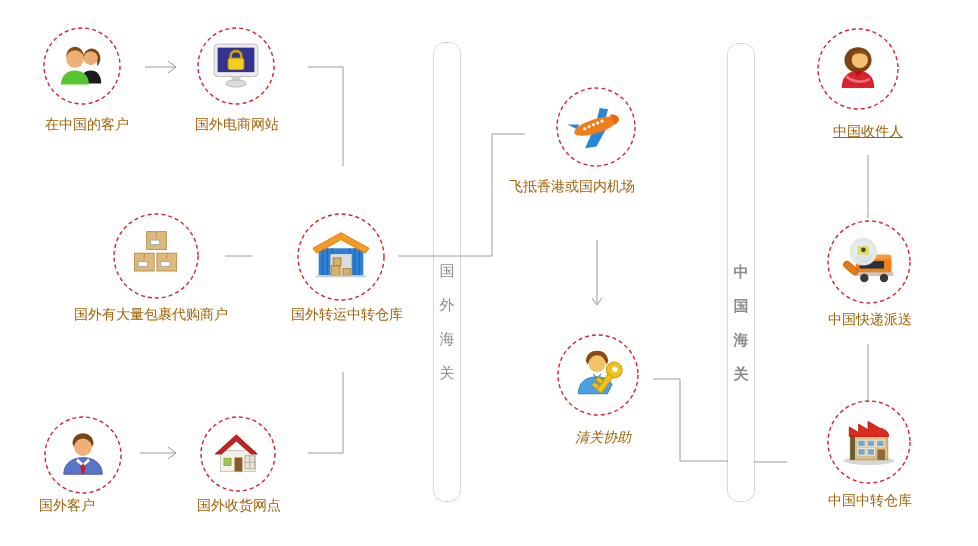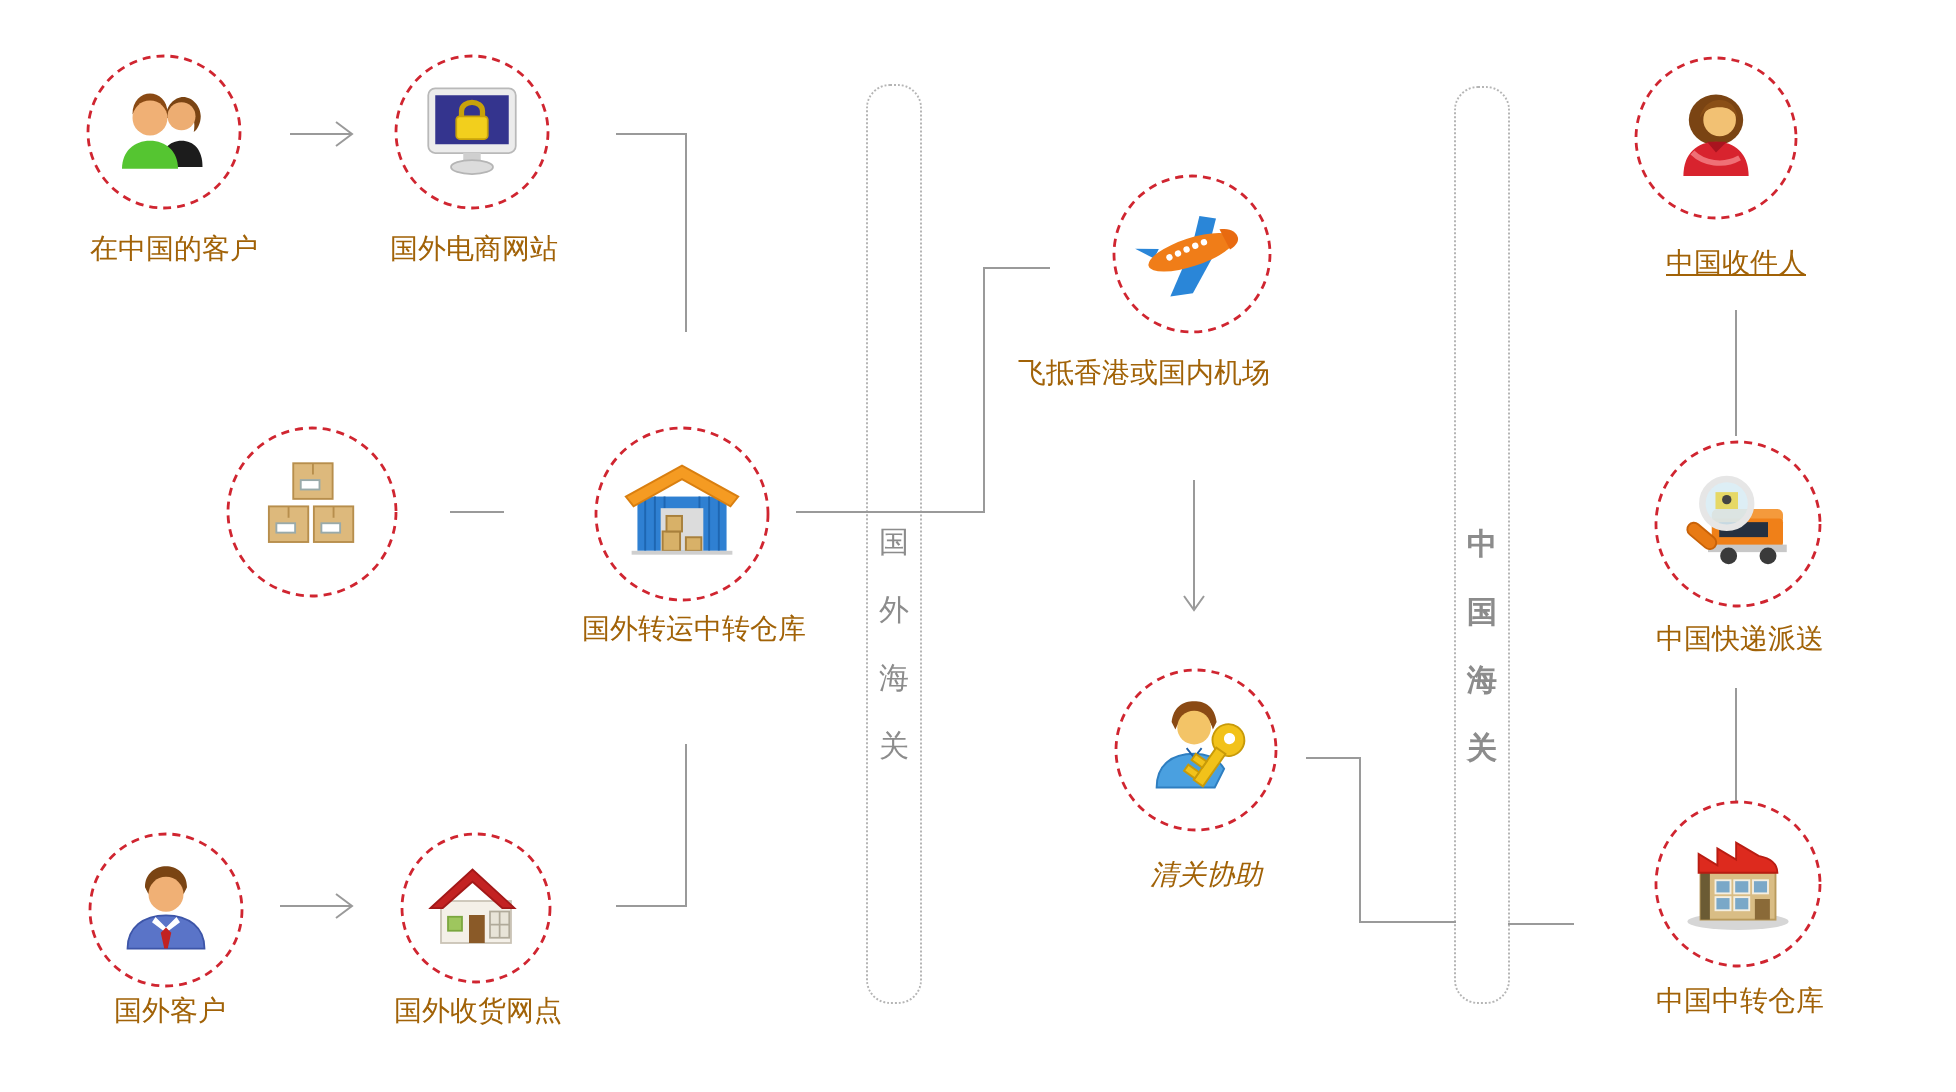--- a/index.html
+++ b/index.html
@@ -188,22 +188,23 @@
       <rect x="40" y="30" width="8" height="7"></rect>
       <rect x="20" y="39" width="8" height="7"></rect>
       <rect x="30" y="39" width="8" height="7"></rect>
     </g>
     <rect x="41" y="40" width="8" height="11" fill="#8a6a38"></rect>
     <path d="M11 26 V16 L21 22 V13 L31 19 V10 L43 17 Q53 19 53 26 Z" fill="#dd2a1e" stroke="#b81c12"></path>
   </svg>
 
   <div class="node-label" style="left:87px;top:116px;">在中国的客户</div>
   <div class="node-label" style="left:237px;top:116px;">国外电商网站</div>
+  <div class="node-label" style="left:151px;top:306px;">国外有大量包裹代购商户</div>
   <div class="node-label" style="left:347px;top:306px;">国外转运中转仓库</div>
-  <div class="node-label" style="left:85px;top:497px;">国外客户</div>
+  <div class="node-label" style="left:67px;top:497px;">国外客户</div>
   <div class="node-label" style="left:239px;top:497px;">国外收货网点</div>
   <div class="node-label" style="left:572px;top:178px;text-align:center;">飞抵香港或国内机场</div>
   <div class="node-label" style="left:603px;top:429px;font-style:italic;">清关协助</div>
   <div class="node-label" style="left:868px;top:123px;text-decoration:underline;">中国收件人</div>
   <div class="node-label" style="left:870px;top:311px;">中国快递派送</div>
   <div class="node-label" style="left:870px;top:492px;font-family:Liberation Mono, monospace;">中国中转仓库</div>
 
 </div>
 
 </body></html>

